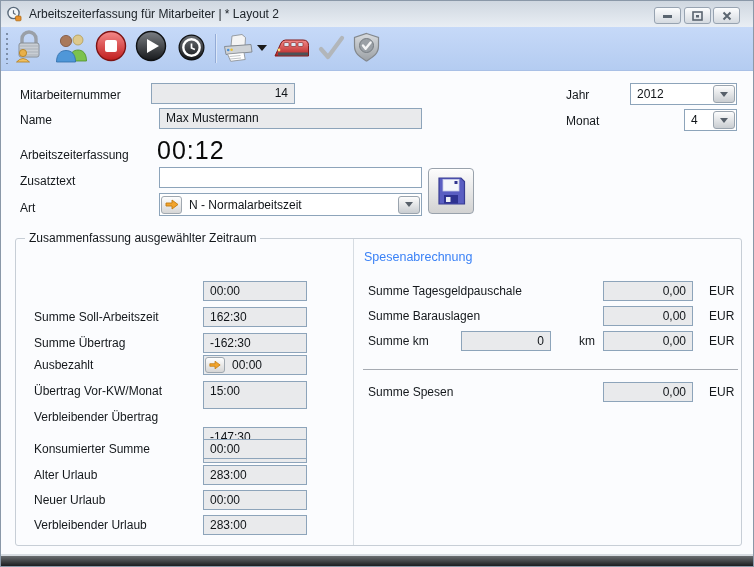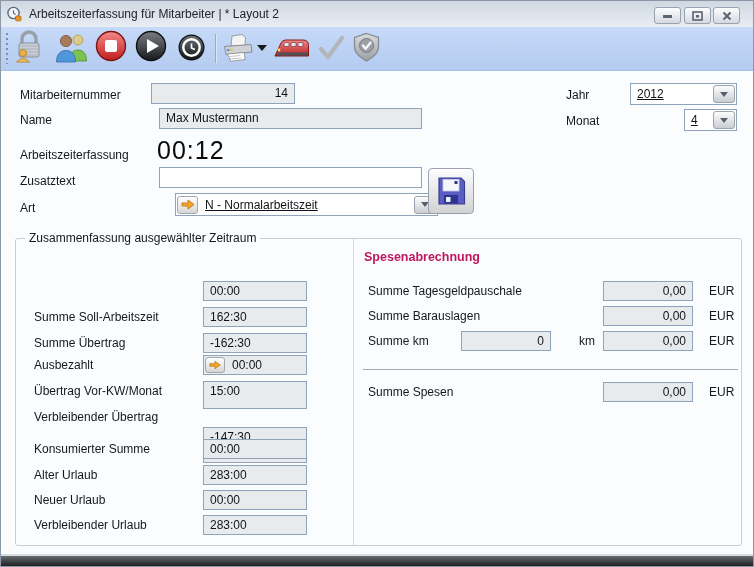--- a/index.html
+++ b/index.html
@@ -15,27 +15,27 @@
   
   .toolbar{position:absolute;left:0;top:26px;width:100%;height:43px;
     background:linear-gradient(#c6d9f8,#b4ccf1);border-bottom:1px solid #a9c0e6;}
   .draghandle{position:absolute;left:5px;top:6px;width:2px;height:31px;
     background:repeating-linear-gradient(180deg,#7d8ea8 0 2px,transparent 2px 5px);}
   .tbtn{position:absolute;display:flex;align-items:center;justify-content:center;}
   .tsep{position:absolute;width:1px;background:#93abd6;box-shadow:1px 0 0 #dce7f8;}
   .droparrow{width:0;height:0;border-left:5px solid transparent;border-right:5px solid transparent;border-top:6px solid #1a1a1a;}
   
   .lbl{position:absolute;font-size:12px;color:#14181c;white-space:nowrap;}
-  .blbl{position:absolute;font-size:12.5px;font-weight:bold;color:#be185d;white-space:nowrap;}
+  .blbl{position:absolute;font-size:12.5px;font-weight:normal;color:#3b82f6;white-space:nowrap;}
   .fld{position:absolute;box-sizing:border-box;height:21px;background:#e9eaec;border:1px solid #8da4ba;
     font-size:12px;color:#101418;line-height:19px;padding:0 6px;white-space:nowrap;overflow:hidden;}
   .fld.right{text-align:right;}
   .combo{position:absolute;box-sizing:border-box;height:22px;background:#fff;border:1px solid #8da4ba;
     display:flex;align-items:center;font-size:12px;color:#101418;}
-  .combo .ctext{flex:1;padding-left:6px;white-space:nowrap;overflow:hidden;text-decoration:underline;}
+  .combo .ctext{flex:1;padding-left:6px;white-space:nowrap;overflow:hidden;}
   .dropbtn{width:22px;height:18px;margin:1px;box-sizing:border-box;border:1px solid #9aa4ae;border-radius:3px;
     background:linear-gradient(#fdfdfd,#c9cdd1);display:flex;align-items:center;justify-content:center;flex:none;}
   .tri{width:0;height:0;border-left:4px solid transparent;border-right:4px solid transparent;border-top:5px solid #57606a;}
   .obtn{width:21px;height:18px;box-sizing:border-box;border:1px solid #a0a8b0;border-radius:3px;
     background:linear-gradient(#fefefe,#d6d6d6);display:flex;align-items:center;justify-content:center;flex:none;margin:1px;}
   .timebig{position:absolute;font-size:25px;color:#0a0a0a;letter-spacing:1px;}
   .txtin{position:absolute;box-sizing:border-box;height:21px;border:1px solid #8da4ba;background:#fff;
     font-family:inherit;font-size:12px;padding:0 5px;outline:none;}
   .bigbtn{position:absolute;width:46px;height:46px;box-sizing:border-box;border:1px solid #99a2ac;border-radius:4px;
     background:linear-gradient(#fdfdfd,#d2d2d2);box-shadow:inset 0 1px 0 #fff;display:flex;align-items:center;justify-content:center;}
@@ -238,21 +238,21 @@
       </span>
   </div>
 
   <span class="lbl" style="left:19px;top:147px">Arbeitszeiterfassung</span>
   <span class="timebig" style="left:156px;top:135px">00:12</span>
 
   <span class="lbl" style="left:19px;top:173px">Zusatztext</span>
   <input class="txtin" style="left: 158px; top: 166px; width: 263px;" value="">
 
   <span class="lbl" style="left:19px;top:200px">Art</span>
-  <div class="combo" style="left:174px;top:192px;width:263px;height:23px">
+  <div class="combo" style="left:158px;top:192px;width:263px;height:23px">
     <span class="obtn">
       <svg width="14" height="11" viewBox="0 0 14 11">
         <path d="M1 4 h6 V1 L13 5.5 L7 10 V7 H1 z" fill="#f2a42c" stroke="#c27c10" stroke-width="0.9"></path>
       </svg>
     </span>
     <span class="ctext">N - Normalarbeitszeit</span>
     <span class="dropbtn">
         <span class="tri"></span>
       </span>
   </div>

